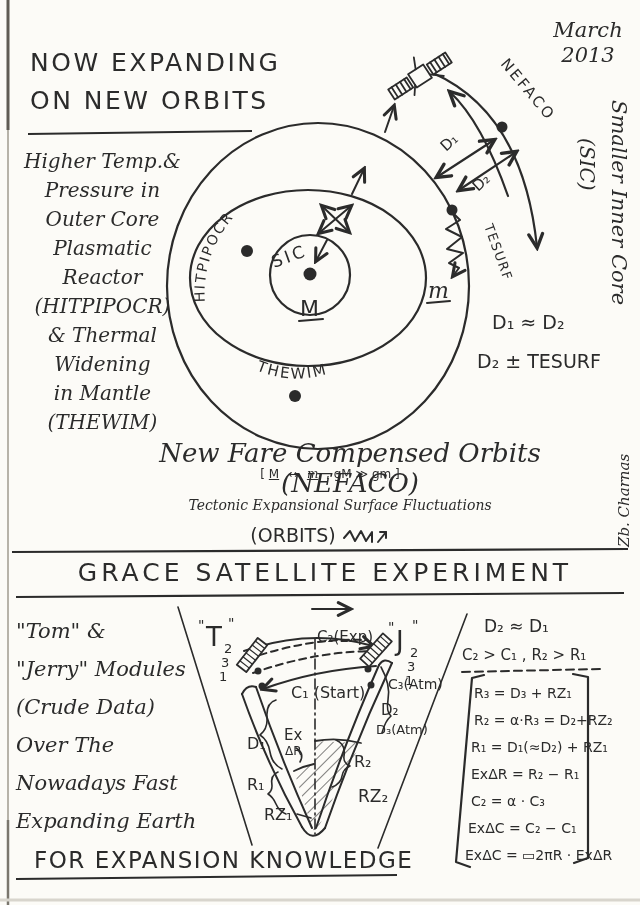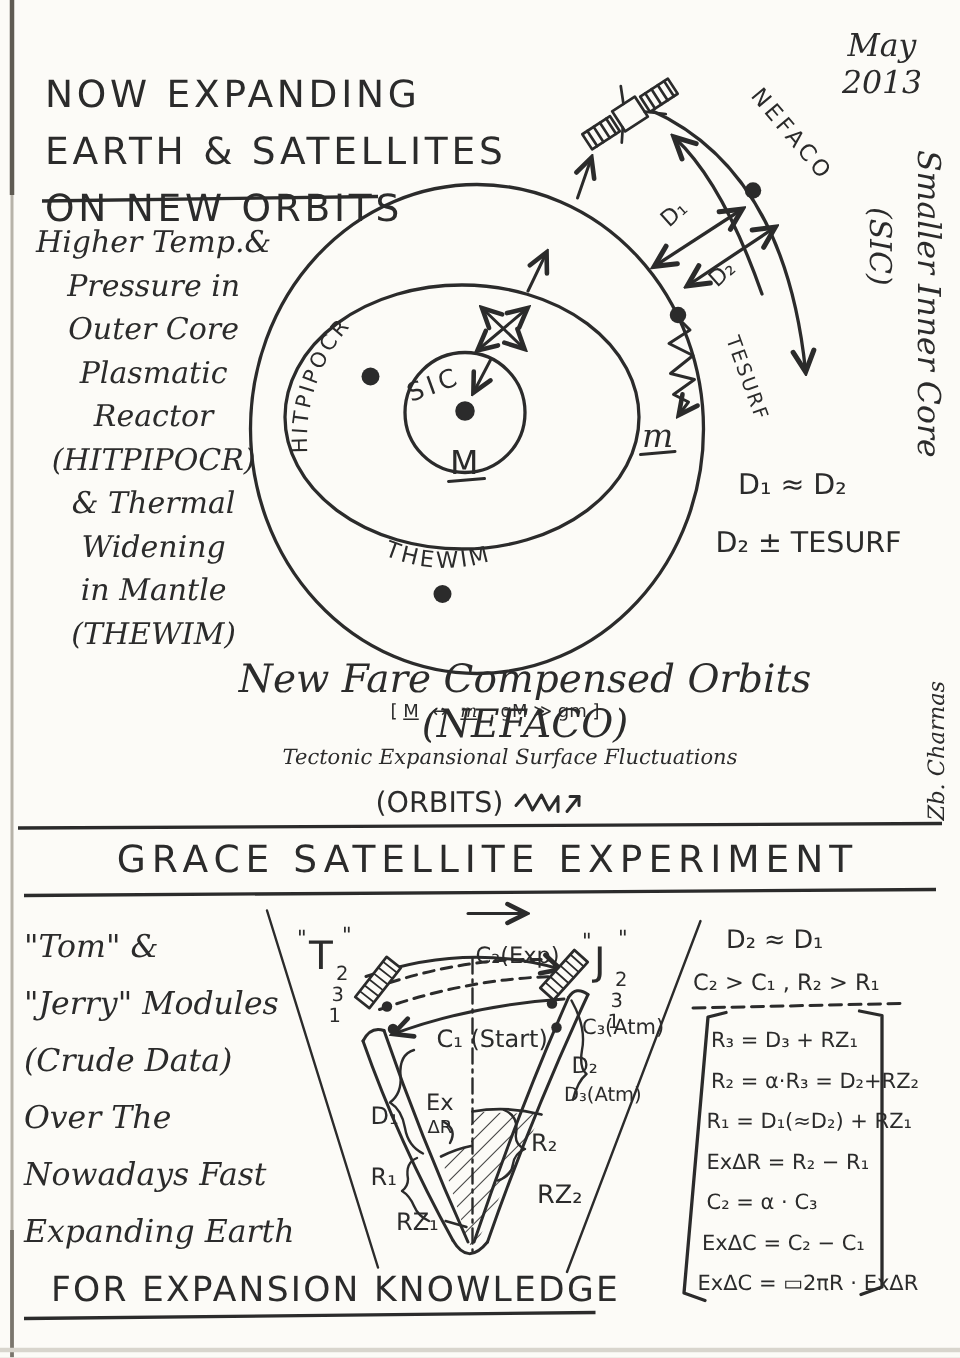--- a/index.html
+++ b/index.html
@@ -212,26 +212,25 @@
     <text class="print" font-size="14" x="471" y="752">R₁ = D₁(≈D₂) + RZ₁</text>
     <text class="print" font-size="14" x="471" y="779">ExΔR = R₂ − R₁</text>
     <text class="print" font-size="14" x="471" y="806">C₂ = α · C₃</text>
     <text class="print" font-size="14" x="468" y="833">ExΔC = C₂ − C₁</text>
     <text class="print" font-size="14" x="465" y="860">ExΔC = ▭2πR · ExΔR</text>
   </g>
 </svg>
 
 <div class="abs title print">
   <div>NOW EXPANDING</div>
-  <div>EARTH &amp; SATELLITES</div>
   <div>ON NEW ORBITS</div>
 </div>
 
 <div class="abs date hand">
-  <div>May</div>
+  <div>March</div>
   <div>2013</div>
 </div>
 
 <div class="abs leftnote hand">
   <div>Higher Temp.&amp;</div>
   <div>Pressure in</div>
   <div>Outer Core</div>
   <div>Plasmatic</div>
   <div>Reactor</div>
   <div>(HITPIPOCR)</div>

